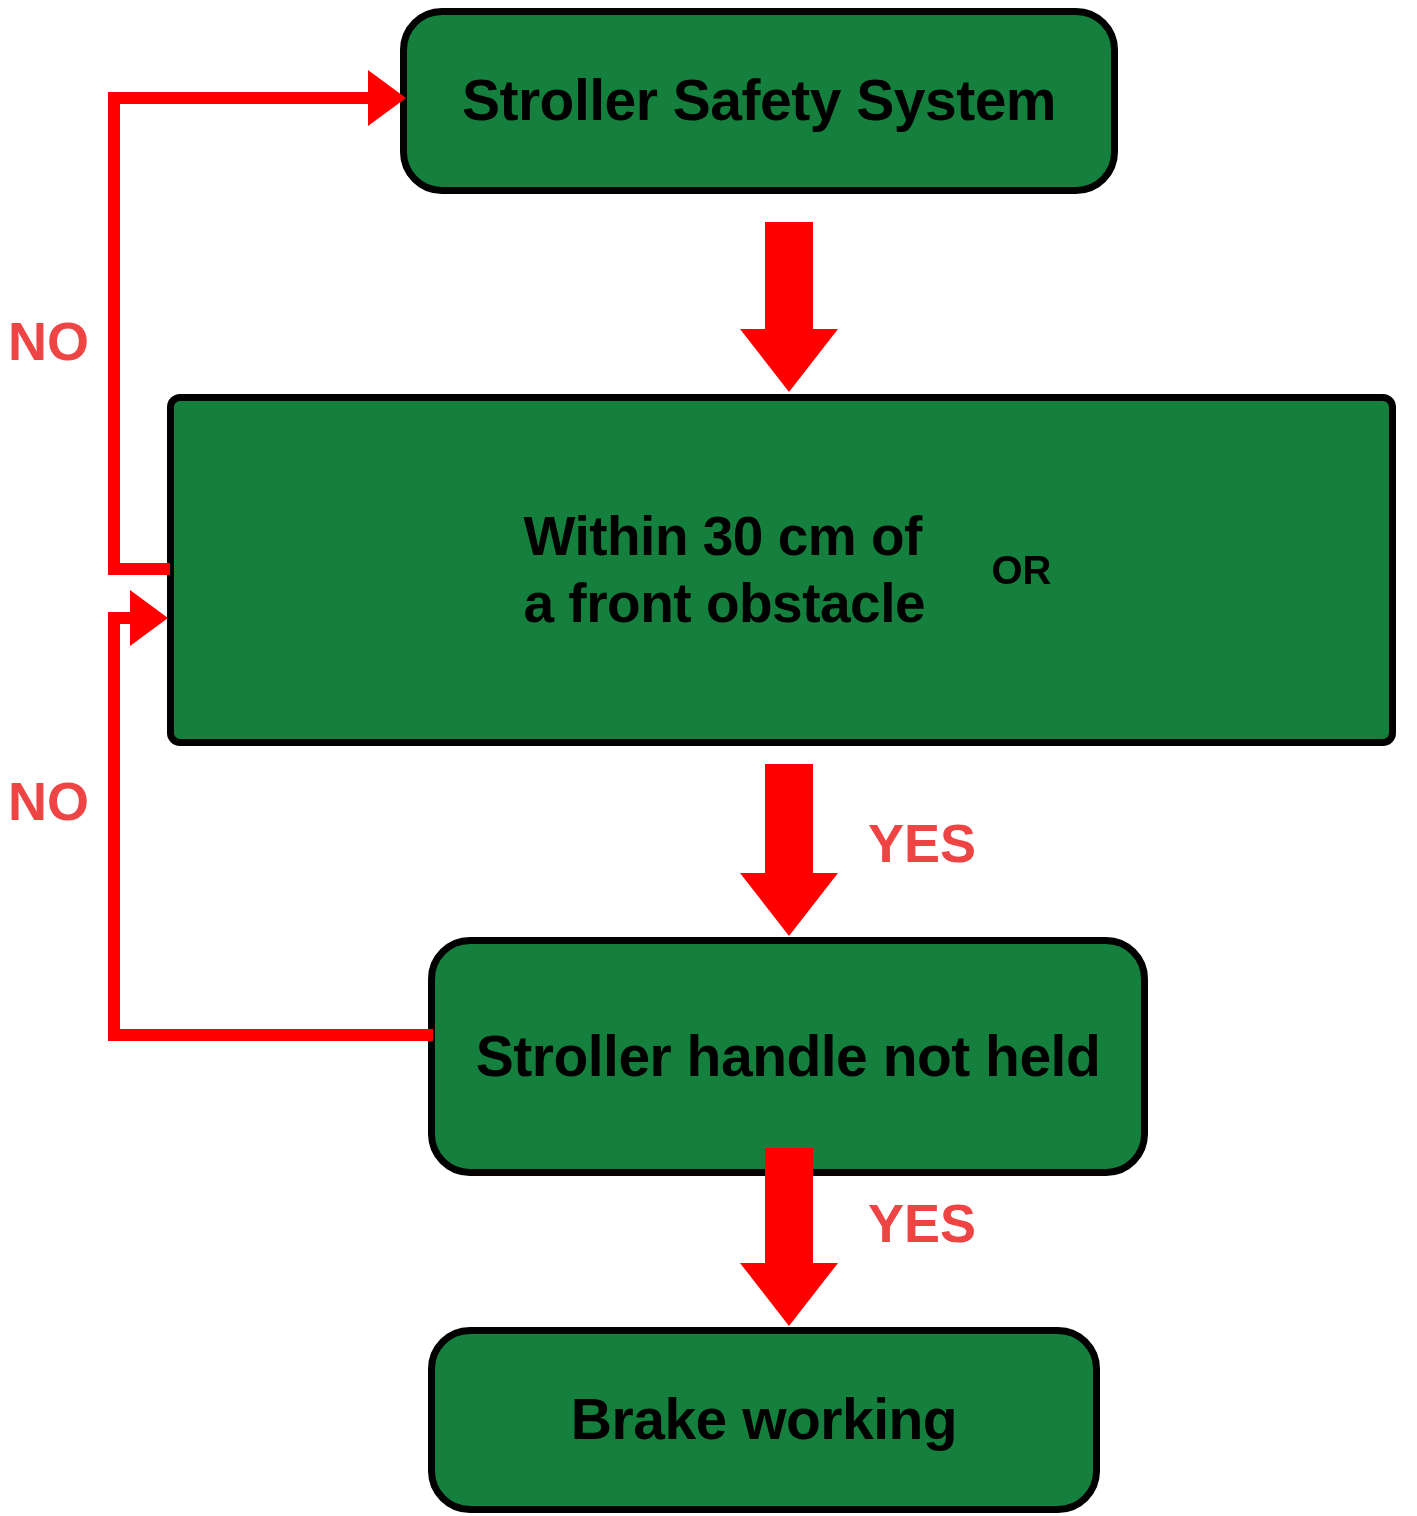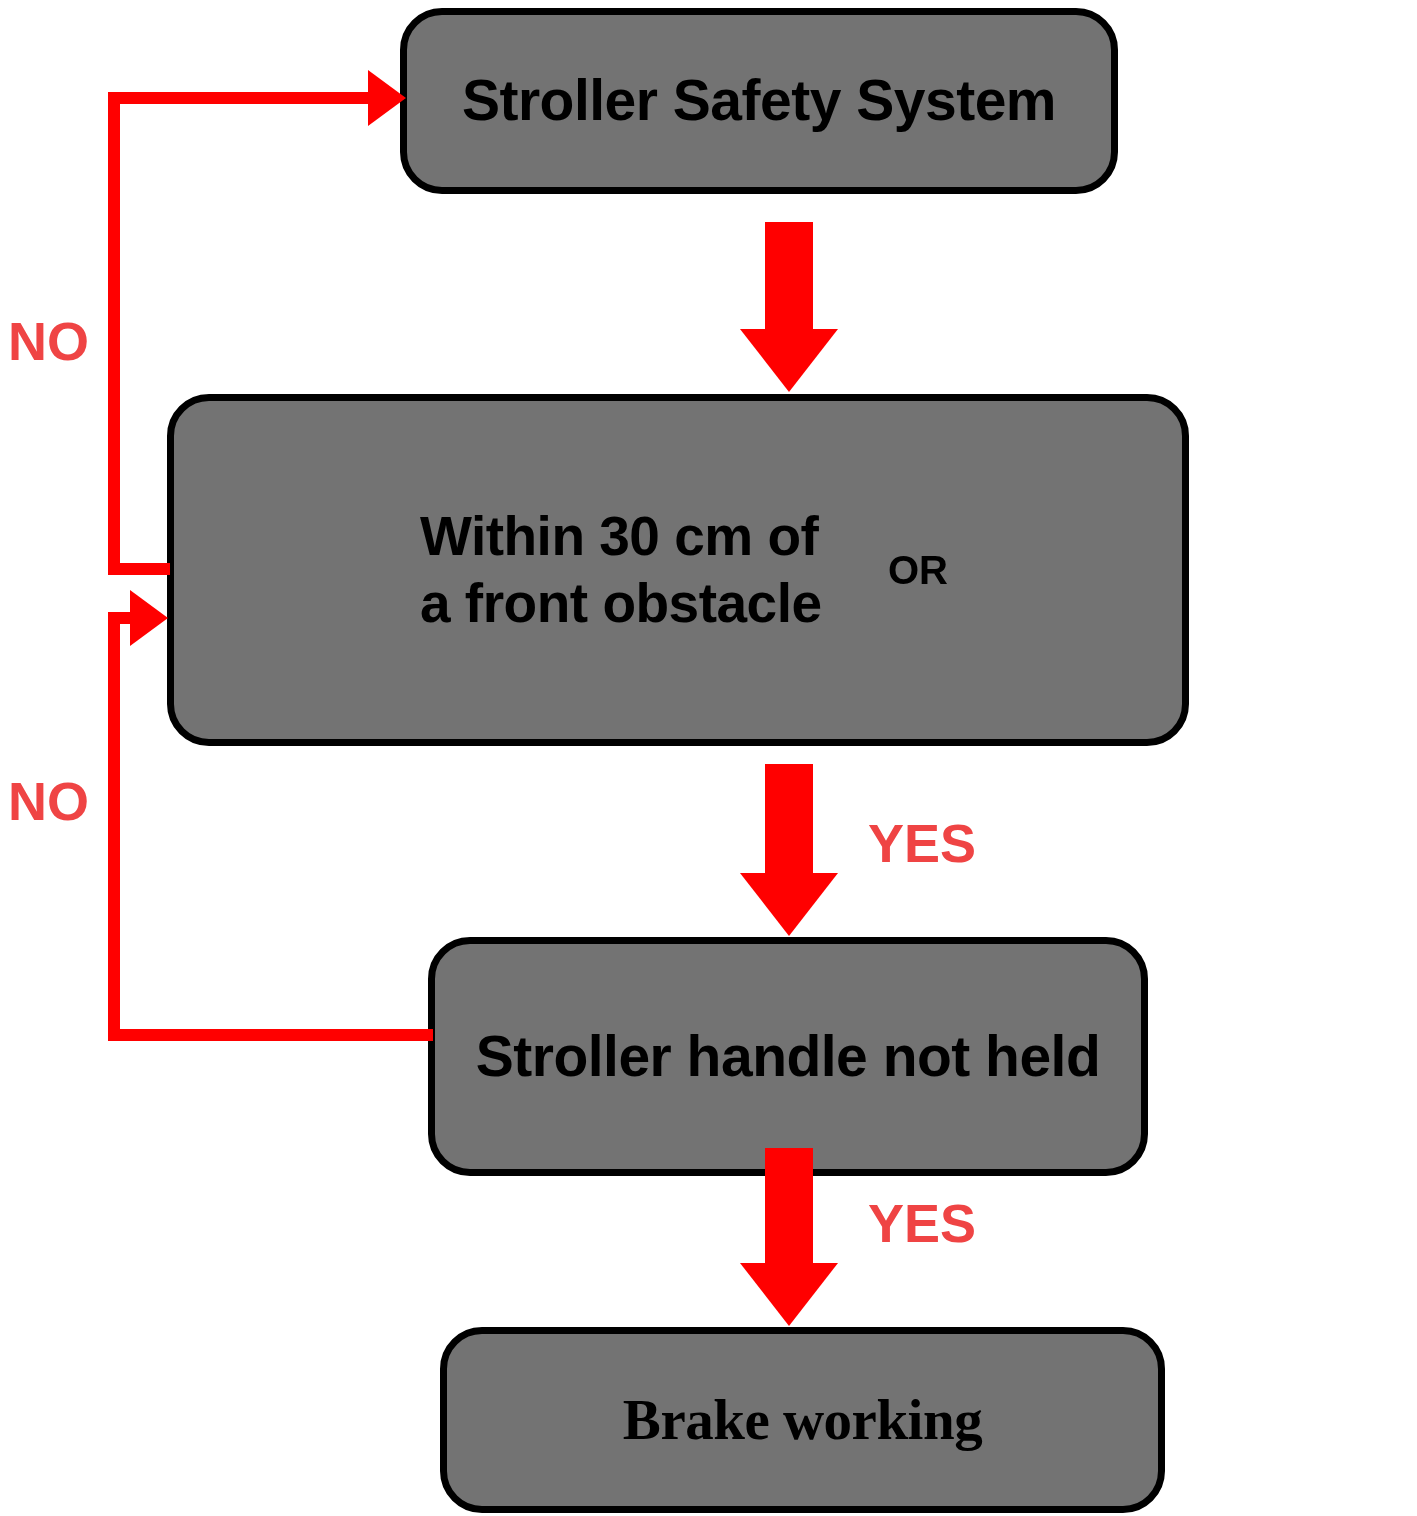--- a/index.html
+++ b/index.html
@@ -18,38 +18,38 @@
     background: #ffffff;
     overflow: hidden;
   }
 
   
   .node {
     position: absolute;
     box-sizing: border-box;
     border: 7px solid #000000;
     border-radius: 42px;
-    background: #737373;
+    background: #15803d;
     display: flex;
     align-items: center;
     justify-content: center;
   }
   .node-label {
     font-weight: bold;
     color: #000000;
     text-align: center;
     line-height: 1.18;
     letter-spacing: -0.5px;
     white-space: pre-line;
   }
 
   #node-root       { left: 400px; top: 8px;    width: 718px;  height: 186px; }
-  #node-condition  { left: 167px; top: 394px;  width: 1022px; height: 352px; }
+  #node-condition  { left: 167px; top: 394px;  width: 1229px; height: 352px; border-radius: 13px; }
   #node-handle     { left: 428px; top: 937px;  width: 720px;  height: 239px; }
-  #node-brake      { left: 440px; top: 1327px; width: 725px;  height: 186px; font-family: Liberation Serif, serif; }
+  #node-brake      { left: 428px; top: 1327px; width: 672px;  height: 186px; }
 
   #node-root   .node-label { font-size: 57px; }
   #node-handle .node-label { font-size: 57px; }
   #node-brake  .node-label { font-size: 57px; }
 
   
   .or-row {
     display: flex;
     align-items: center;
     justify-content: center;

